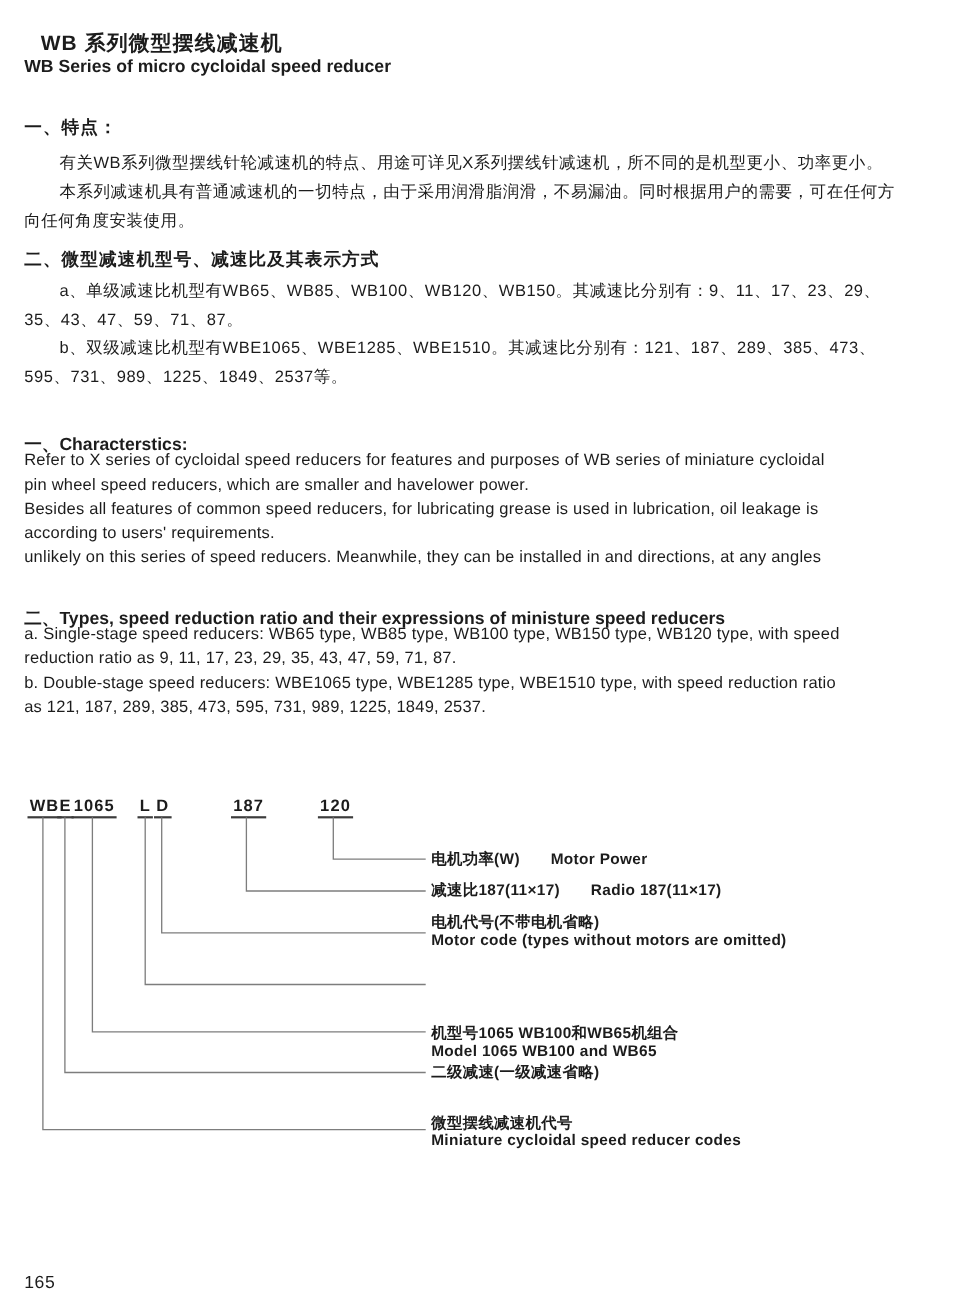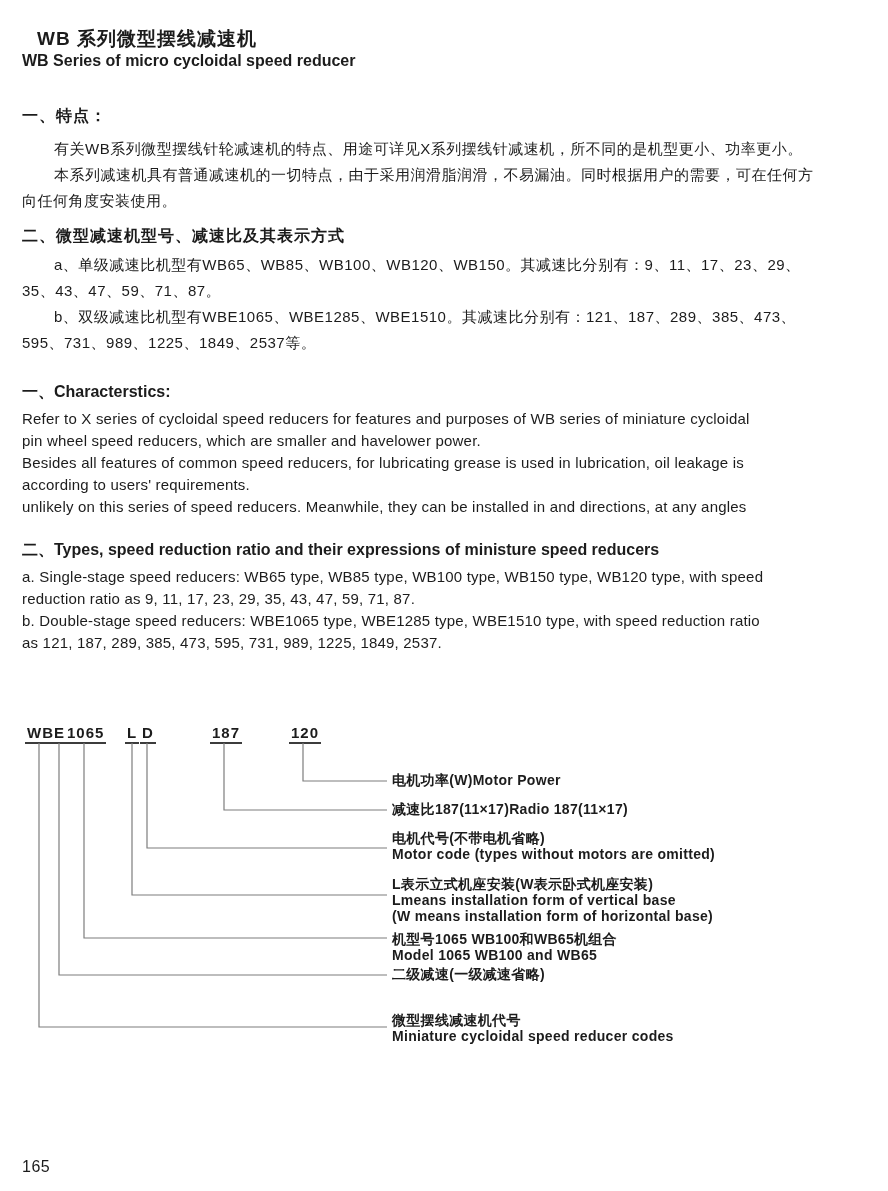--- a/index.html
+++ b/index.html
@@ -10,21 +10,21 @@
     color: #1c1c1c;
     position: relative;
     overflow: hidden;
   }
   .abs { position: absolute; }
 
   .title-cn  { left: 22px; top: 26px;  font-size: 19px; font-weight: bold; letter-spacing: 1px; margin-left: 15px; }
   .title-en  { left: 22px; top: 52px;  font-size: 16px; font-weight: bold; }
 
   .sec-heading-cn { font-size: 16px; font-weight: bold; letter-spacing: 1px; }
-  .sec-heading-en { font-size: 16px; font-weight: bold; }
+  .sec-heading-en { font-size: 16px; font-weight: bold; margin-top: 12px; }
 
   .cn-body { left: 22px; right: 22px; font-size: 15px; letter-spacing: 0.5px; }
   .cn-body .line { line-height: 26px; }
   .en-body { left: 22px; right: 22px; font-size: 15px; }
   .en-body .line { line-height: 22px; letter-spacing: 0.2px; }
   .indent { padding-left: 32px; }
 
   .h-pos-1 { left: 22px; top: 106px; }
   .p-pos-1 { top: 136px; }
   .h-pos-2 { left: 22px; top: 226px; }
@@ -52,21 +52,21 @@
 
   .connectors { position: absolute; left: 0; top: 0; }
   .connectors polyline { fill: none; stroke: #7d7d7d; stroke-width: 1.2; }
 
   .dlabel {
     position: absolute; left: 392px;
     font-size: 14px; font-weight: bold; line-height: 16px;
     letter-spacing: 0.3px;
     white-space: nowrap;
   }
-  .dlabel .en-inline { }
+  .dlabel .en-inline { margin-left: 28px; }
   .g1 { top: 57px; }
   .g2 { top: 86px; }
   .g3 { top: 115px; }
   .g4 { top: 161px; }
   .g5 { top: 216px; }
   .g6 { top: 251px; }
   .g7 { top: 297px; }
 
   .page-number { left: 22px; top: 1158px; font-size: 16px; letter-spacing: 0.5px; }
 </style>
@@ -134,25 +134,20 @@
 
   <div class="dlabel g2">
     <span>减速比187(11×17)</span><span class="en-inline">Radio 187(11×17)</span>
   </div>
 
   <div class="dlabel g3">
     <div>电机代号(不带电机省略)</div>
     <div>Motor code (types without motors are omitted)</div>
   </div>
 
-  <div class="dlabel g4">
-    <div>L表示立式机座安装(W表示卧式机座安装)</div>
-    <div>Lmeans installation form of vertical base</div>
-    <div>(W means installation form of horizontal base)</div>
-  </div>
 
   <div class="dlabel g5">
     <div>机型号1065 WB100和WB65机组合</div>
     <div>Model 1065 WB100 and WB65</div>
   </div>
 
   <div class="dlabel g6">
     <div>二级减速(一级减速省略)</div>
   </div>
 

